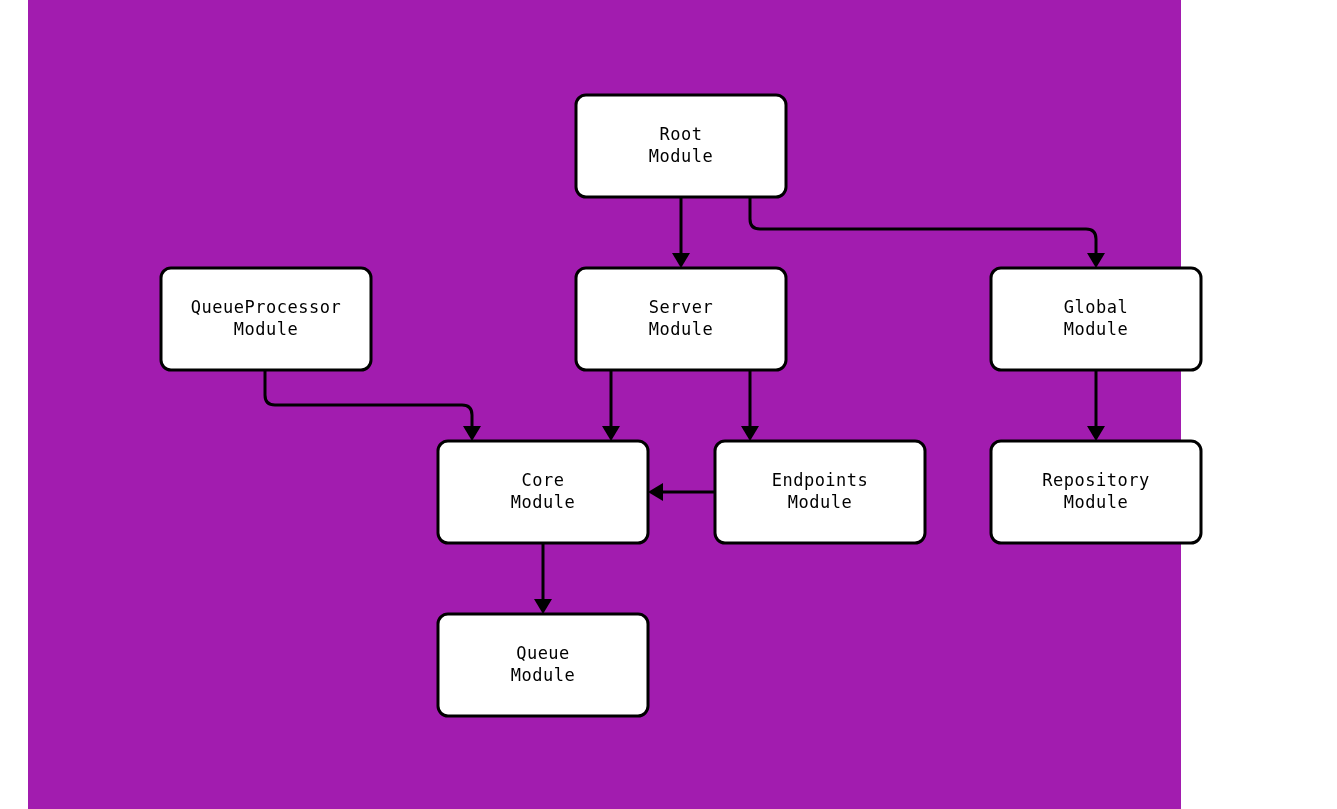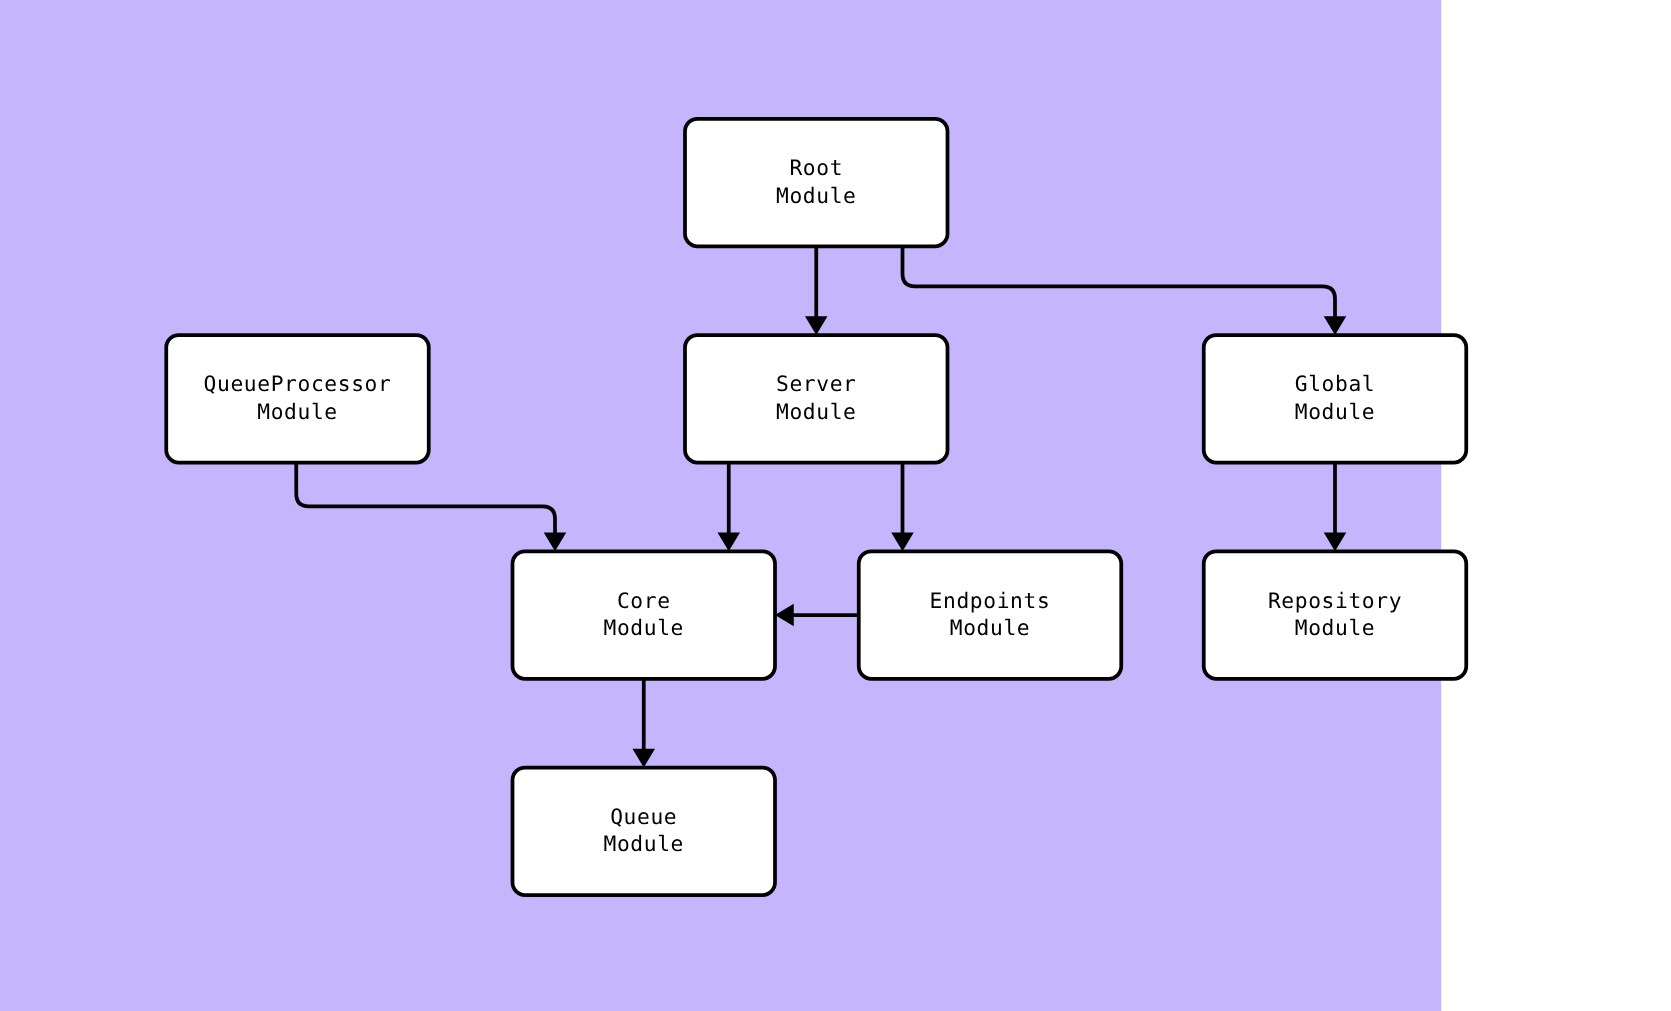--- a/index.html
+++ b/index.html
@@ -11,21 +11,22 @@
   body {
     width: 1337px;
     height: 809px;
     overflow: hidden;
     font-family: "DejaVu Sans Mono", "Liberation Mono", monospace;
   }
   #diagram-root {
     position: relative;
     width: 1153px;
     height: 809px;
-    background: #c4b5fd;
+    background: #a21caf;
+    margin-left: 28px;
   }
   svg#diagram-canvas {
     position: absolute;
     top: 0;
     left: 0;
     width: 1337px;
     height: 809px;
     display: block;
   }
   .node-box {

